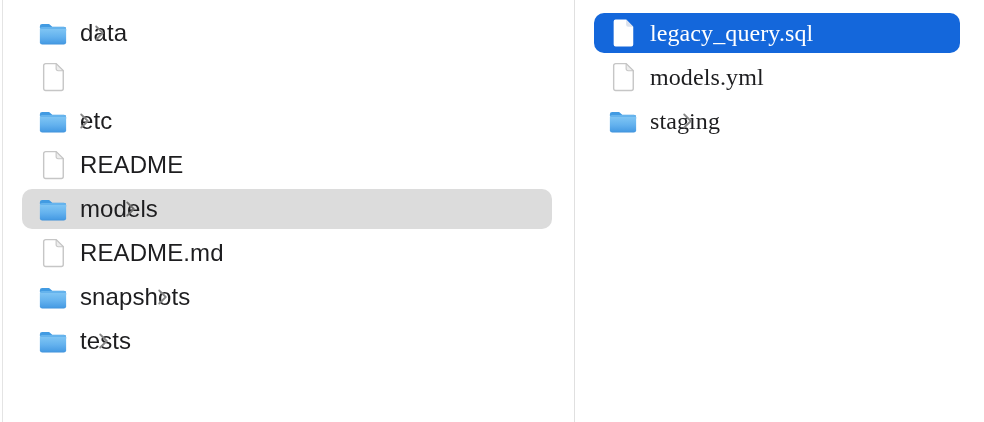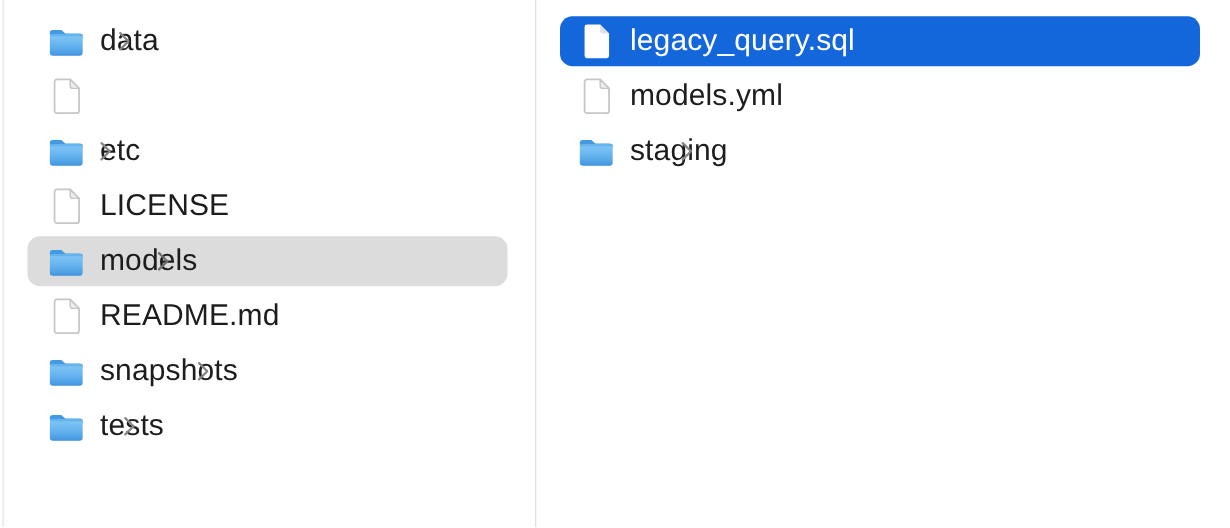--- a/index.html
+++ b/index.html
@@ -22,25 +22,26 @@
     width: 1px;
     background: #e4e4e4;
     z-index: 5;
   }
   .column {
     box-sizing: border-box;
     padding-top: 11px;
     height: 100%;
   }
   .column-left {
-    width: 429px;
+    width: 575px;
     border-right: 1px solid var(--divider, #e0e0e0);
   }
   .column-right {
     flex: 1;
+    font-family: Liberation Serif, serif;
   }
   .row {
     position: relative;
     height: 44px;
     display: flex;
     align-items: center;
   }
   .pill {
     position: absolute;
     top: 2px; bottom: 2px;
@@ -151,21 +152,21 @@
           </svg>
         </span>
     </div>
 
     <div class="row">
       <span class="icon-box">
           <svg width="25" height="30">
             <use href="#sym-file"></use>
           </svg>
         </span>
-      <span class="label">LICENSE</span>
+      <span class="label">README</span>
     </div>
 
 
     <div class="row sel-gray">
       <div class="pill gray"></div>
       <span class="icon-box">
           <svg width="30" height="27">
             <use href="#sym-folder"></use>
           </svg>
         </span>

